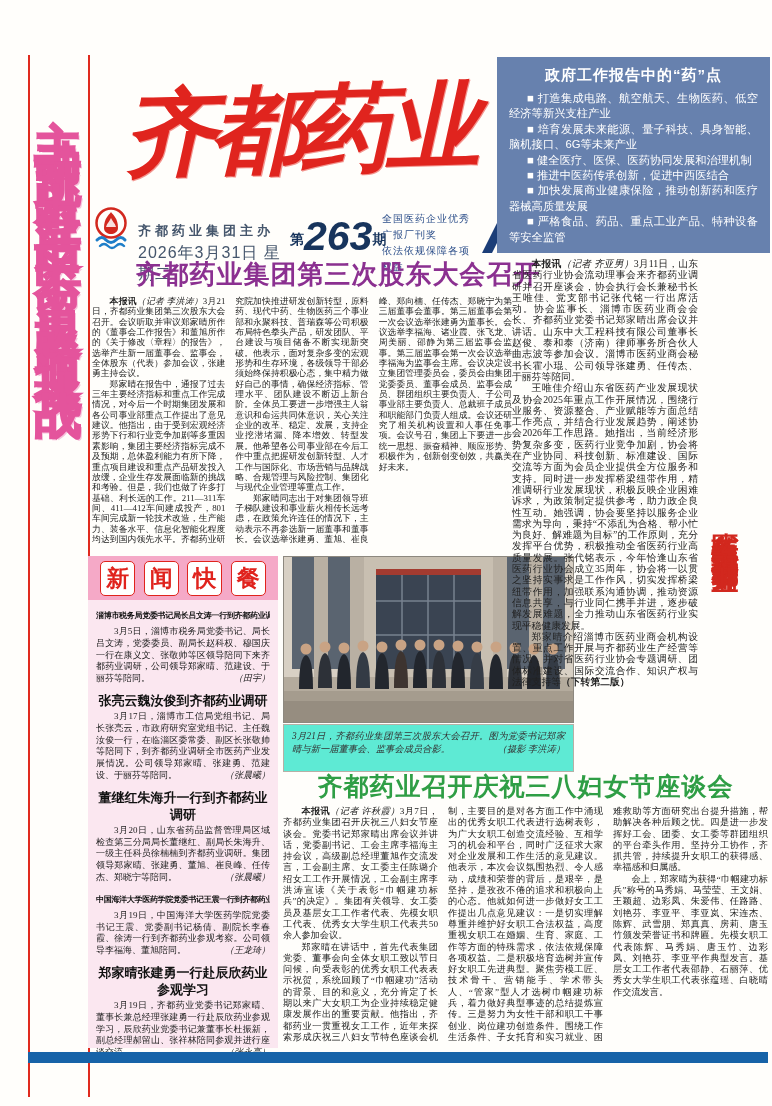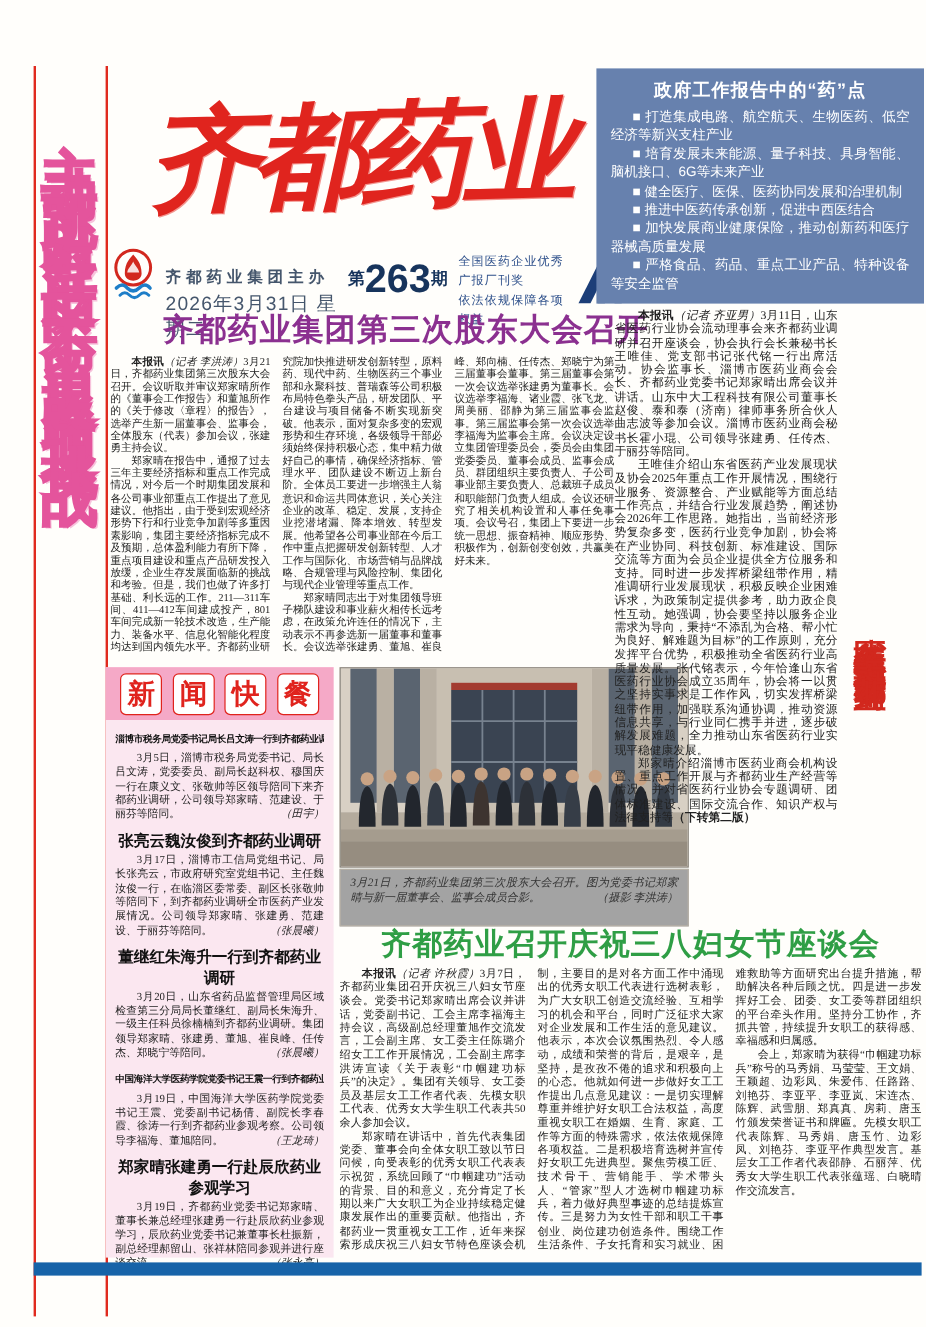--- a/index.html
+++ b/index.html
@@ -20,21 +20,21 @@
       font-size:94px;letter-spacing:-6px;color:#e0241e;transform:rotate(-1.5deg);
       text-shadow:1px 1px 0 #f3958f;white-space:nowrap;}
   .pub-row{position:absolute;left:90px;top:203px;width:415px;height:52px;
       font-family:"Liberation Sans",sans-serif;}
   .logo{position:absolute;left:2px;top:3px;width:38px;height:44px;}
   .pub-org{position:absolute;left:48px;top:19px;width:150px;color:#45566c;}
   .pub-org .l1{font-size:13px;letter-spacing:4px;font-weight:bold;}
   .pub-org .l2{font-size:16px;margin-top:3px;letter-spacing:1px;}
   .issue{position:absolute;left:200px;top:10px;width:96px;color:#17345c;white-space:nowrap;}
   .issue .small{font-size:14px;font-weight:bold;vertical-align:6px;}
-  .issue .big{font-size:33px;font-weight:bold;font-family:"Liberation Sans",sans-serif;}
+  .issue .big{font-size:41px;font-weight:bold;font-family:"Liberation Sans",sans-serif;font-style:italic;}
   .awards{position:absolute;left:292px;top:8px;width:88px;
       font-size:10px;color:#2d4f8a;line-height:16px;letter-spacing:1px;}
   .stripes{position:absolute;left:382px;top:2px;width:64px;height:48px;}
   
   .policy-box{position:absolute;left:497px;top:57px;width:273px;height:196px;
       background:#6781ae;color:#ffffff;padding:9px 12px;box-sizing:border-box;
       font-family:"Liberation Sans",sans-serif;}
   .policy-box .pb-title{font-size:15px;font-weight:bold;text-align:center;
       letter-spacing:1px;margin-bottom:6px;}
   .policy-box .pb-item{font-size:11.3px;line-height:15.4px;text-indent:1.6em;
@@ -47,21 +47,21 @@
       column-count:3;column-gap:10px;column-fill:auto;overflow:hidden;
       font-size:8.8px;line-height:10.35px;text-align:justify;color:#222;}
   .main-article p,.women-article p,.right-article p{margin:0;text-indent:2em;}
   .byline-label{font-weight:bold;}
   .byline-reporter{font-style:italic;}
   
   .photo{position:absolute;left:283px;top:556px;width:291px;height:167px;
       border:1px solid #8d887f;box-sizing:border-box;background:#cfc8bd;}
   .photo svg{display:block;}
   .caption{position:absolute;left:283px;top:724px;width:291px;height:48px;
-      box-sizing:border-box;border:1px solid #b6b0a6;background:#a3a3a3;
+      box-sizing:border-box;border:1px solid #b6b0a6;background:#5eead4;
       padding:5px 8px;font-size:9.3px;line-height:12.6px;color:#333;
       font-style:italic;text-align:justify;}
   .caption .credit{float:right;}
   
   .news-bites{position:absolute;left:88px;top:556px;width:190px;height:492px;
       background:#fbe7f0;}
   .nb-banner{height:44px;background:#f5a9c7;display:flex;align-items:center;
       justify-content:space-around;padding:0 8px;}
   .nb-tile{width:33px;height:33px;background:#ffffff;border:1.5px solid #e0231d;
       border-radius:5px;display:flex;align-items:center;justify-content:center;

